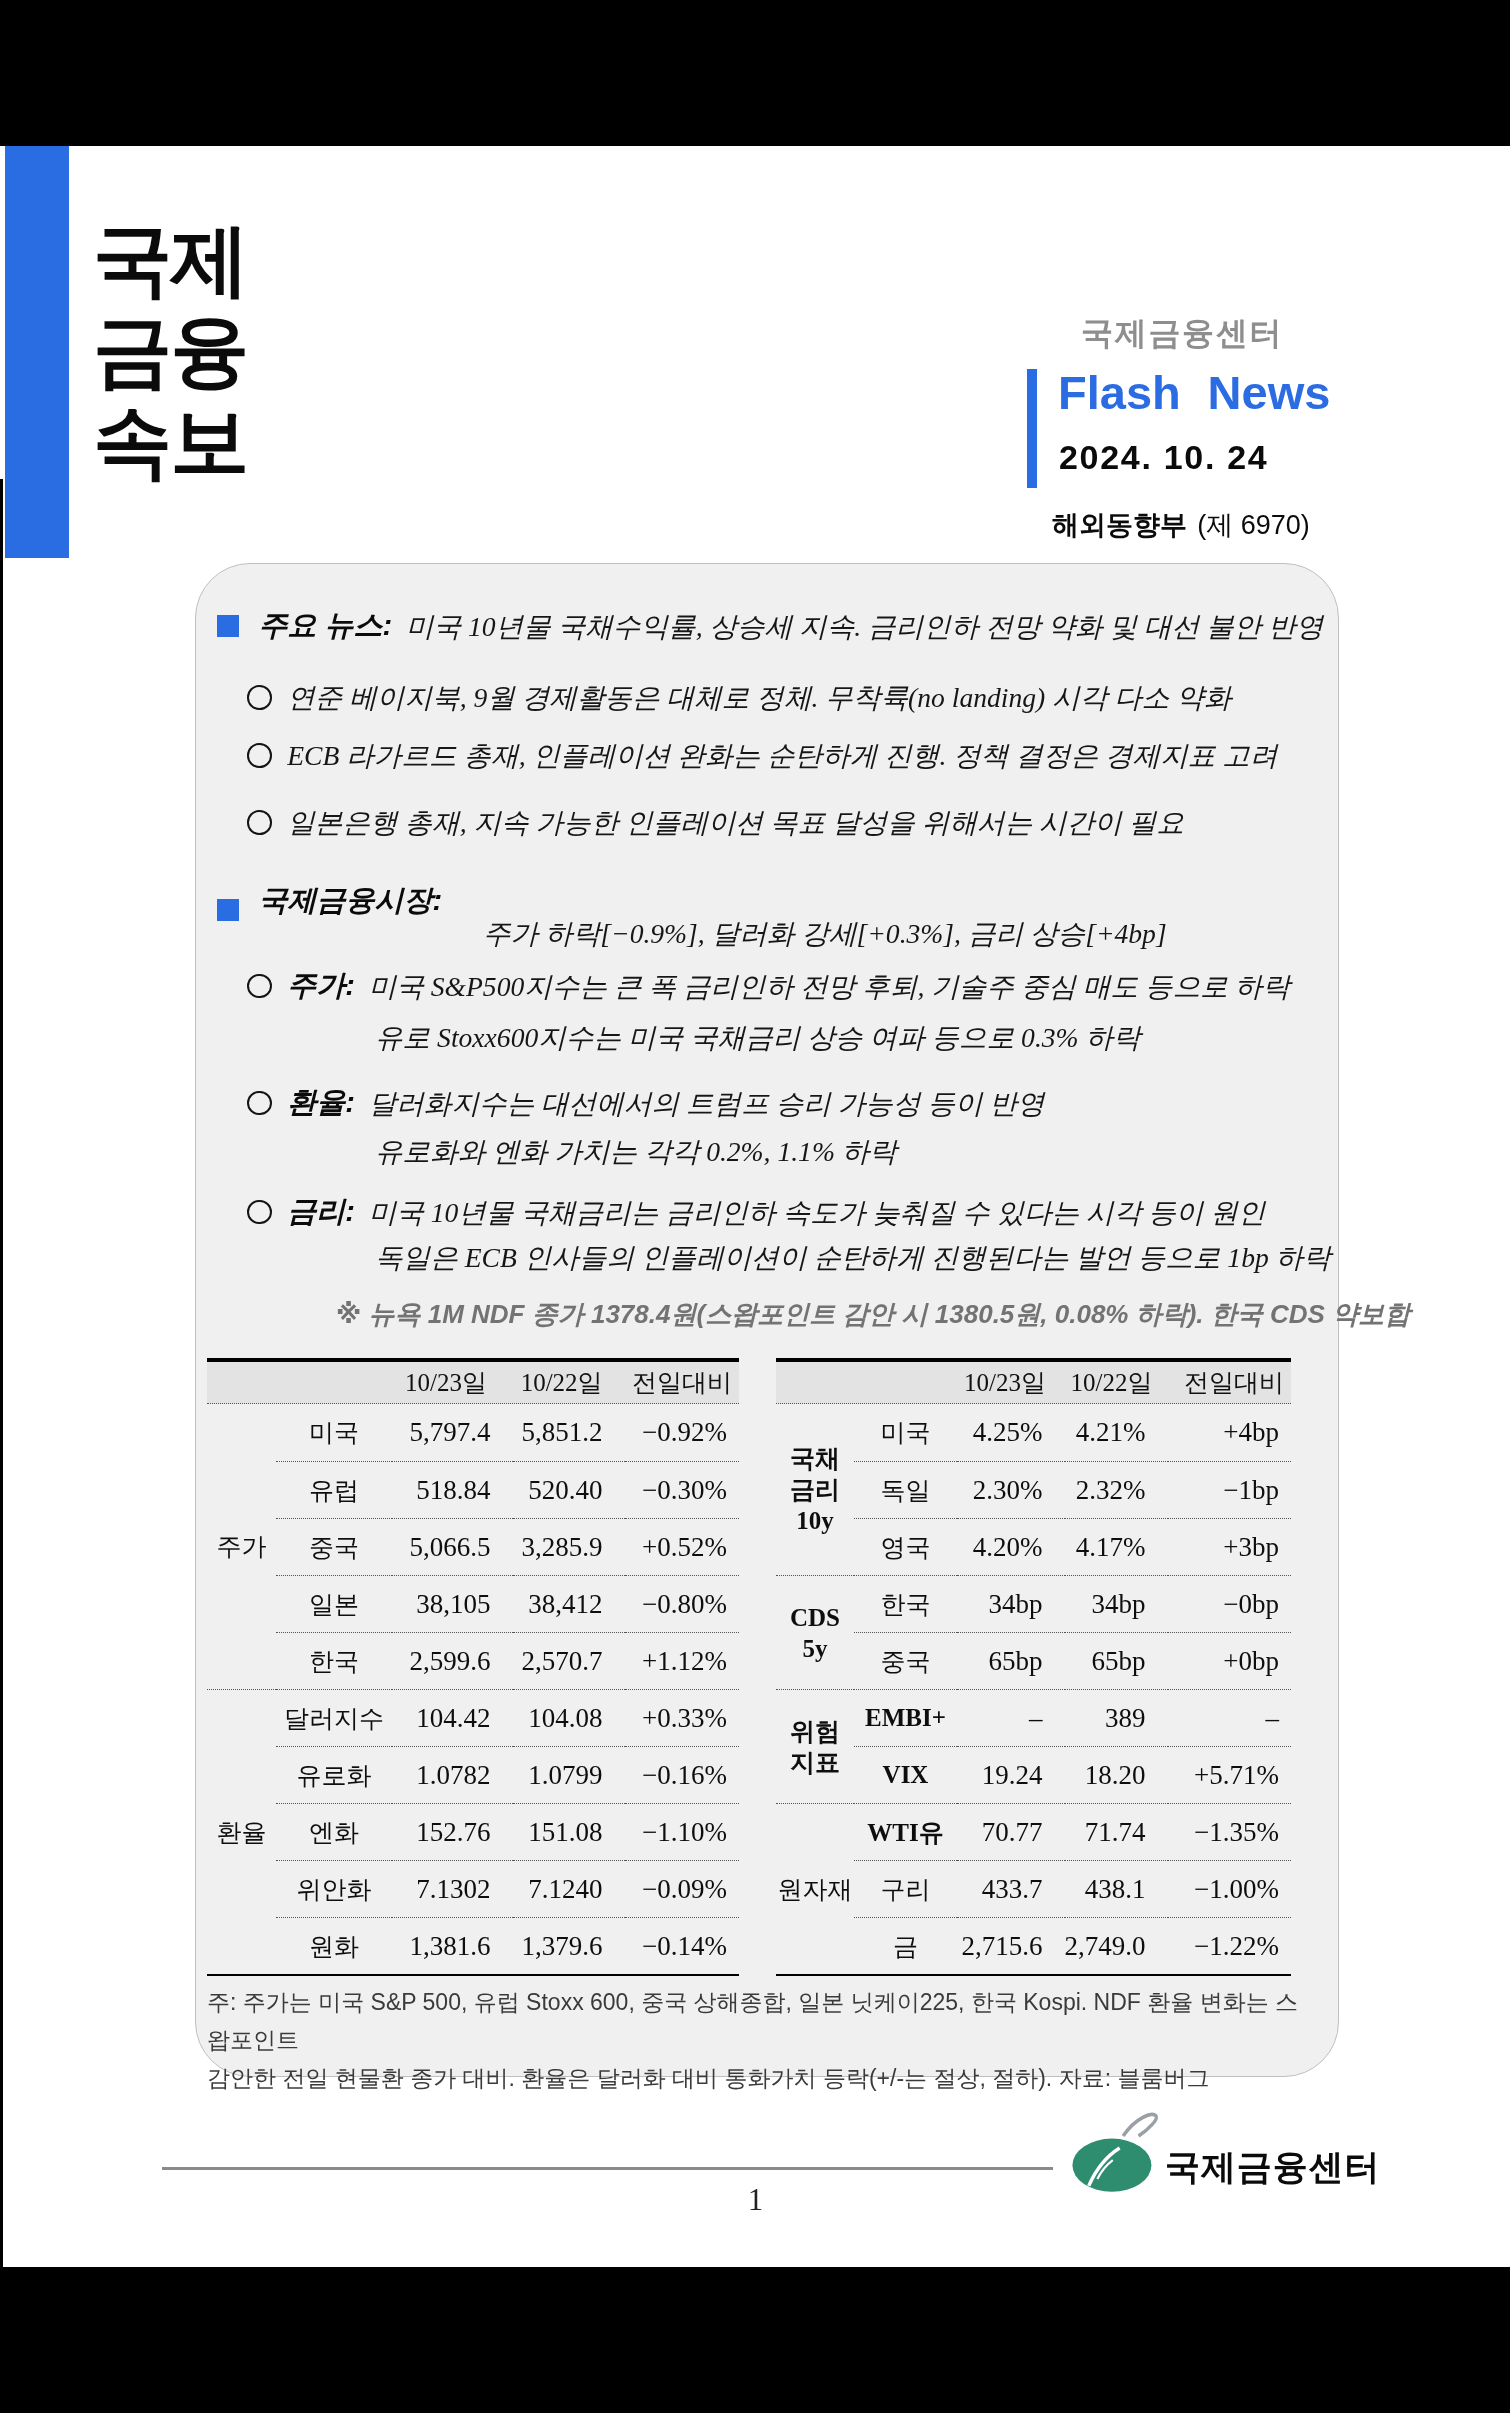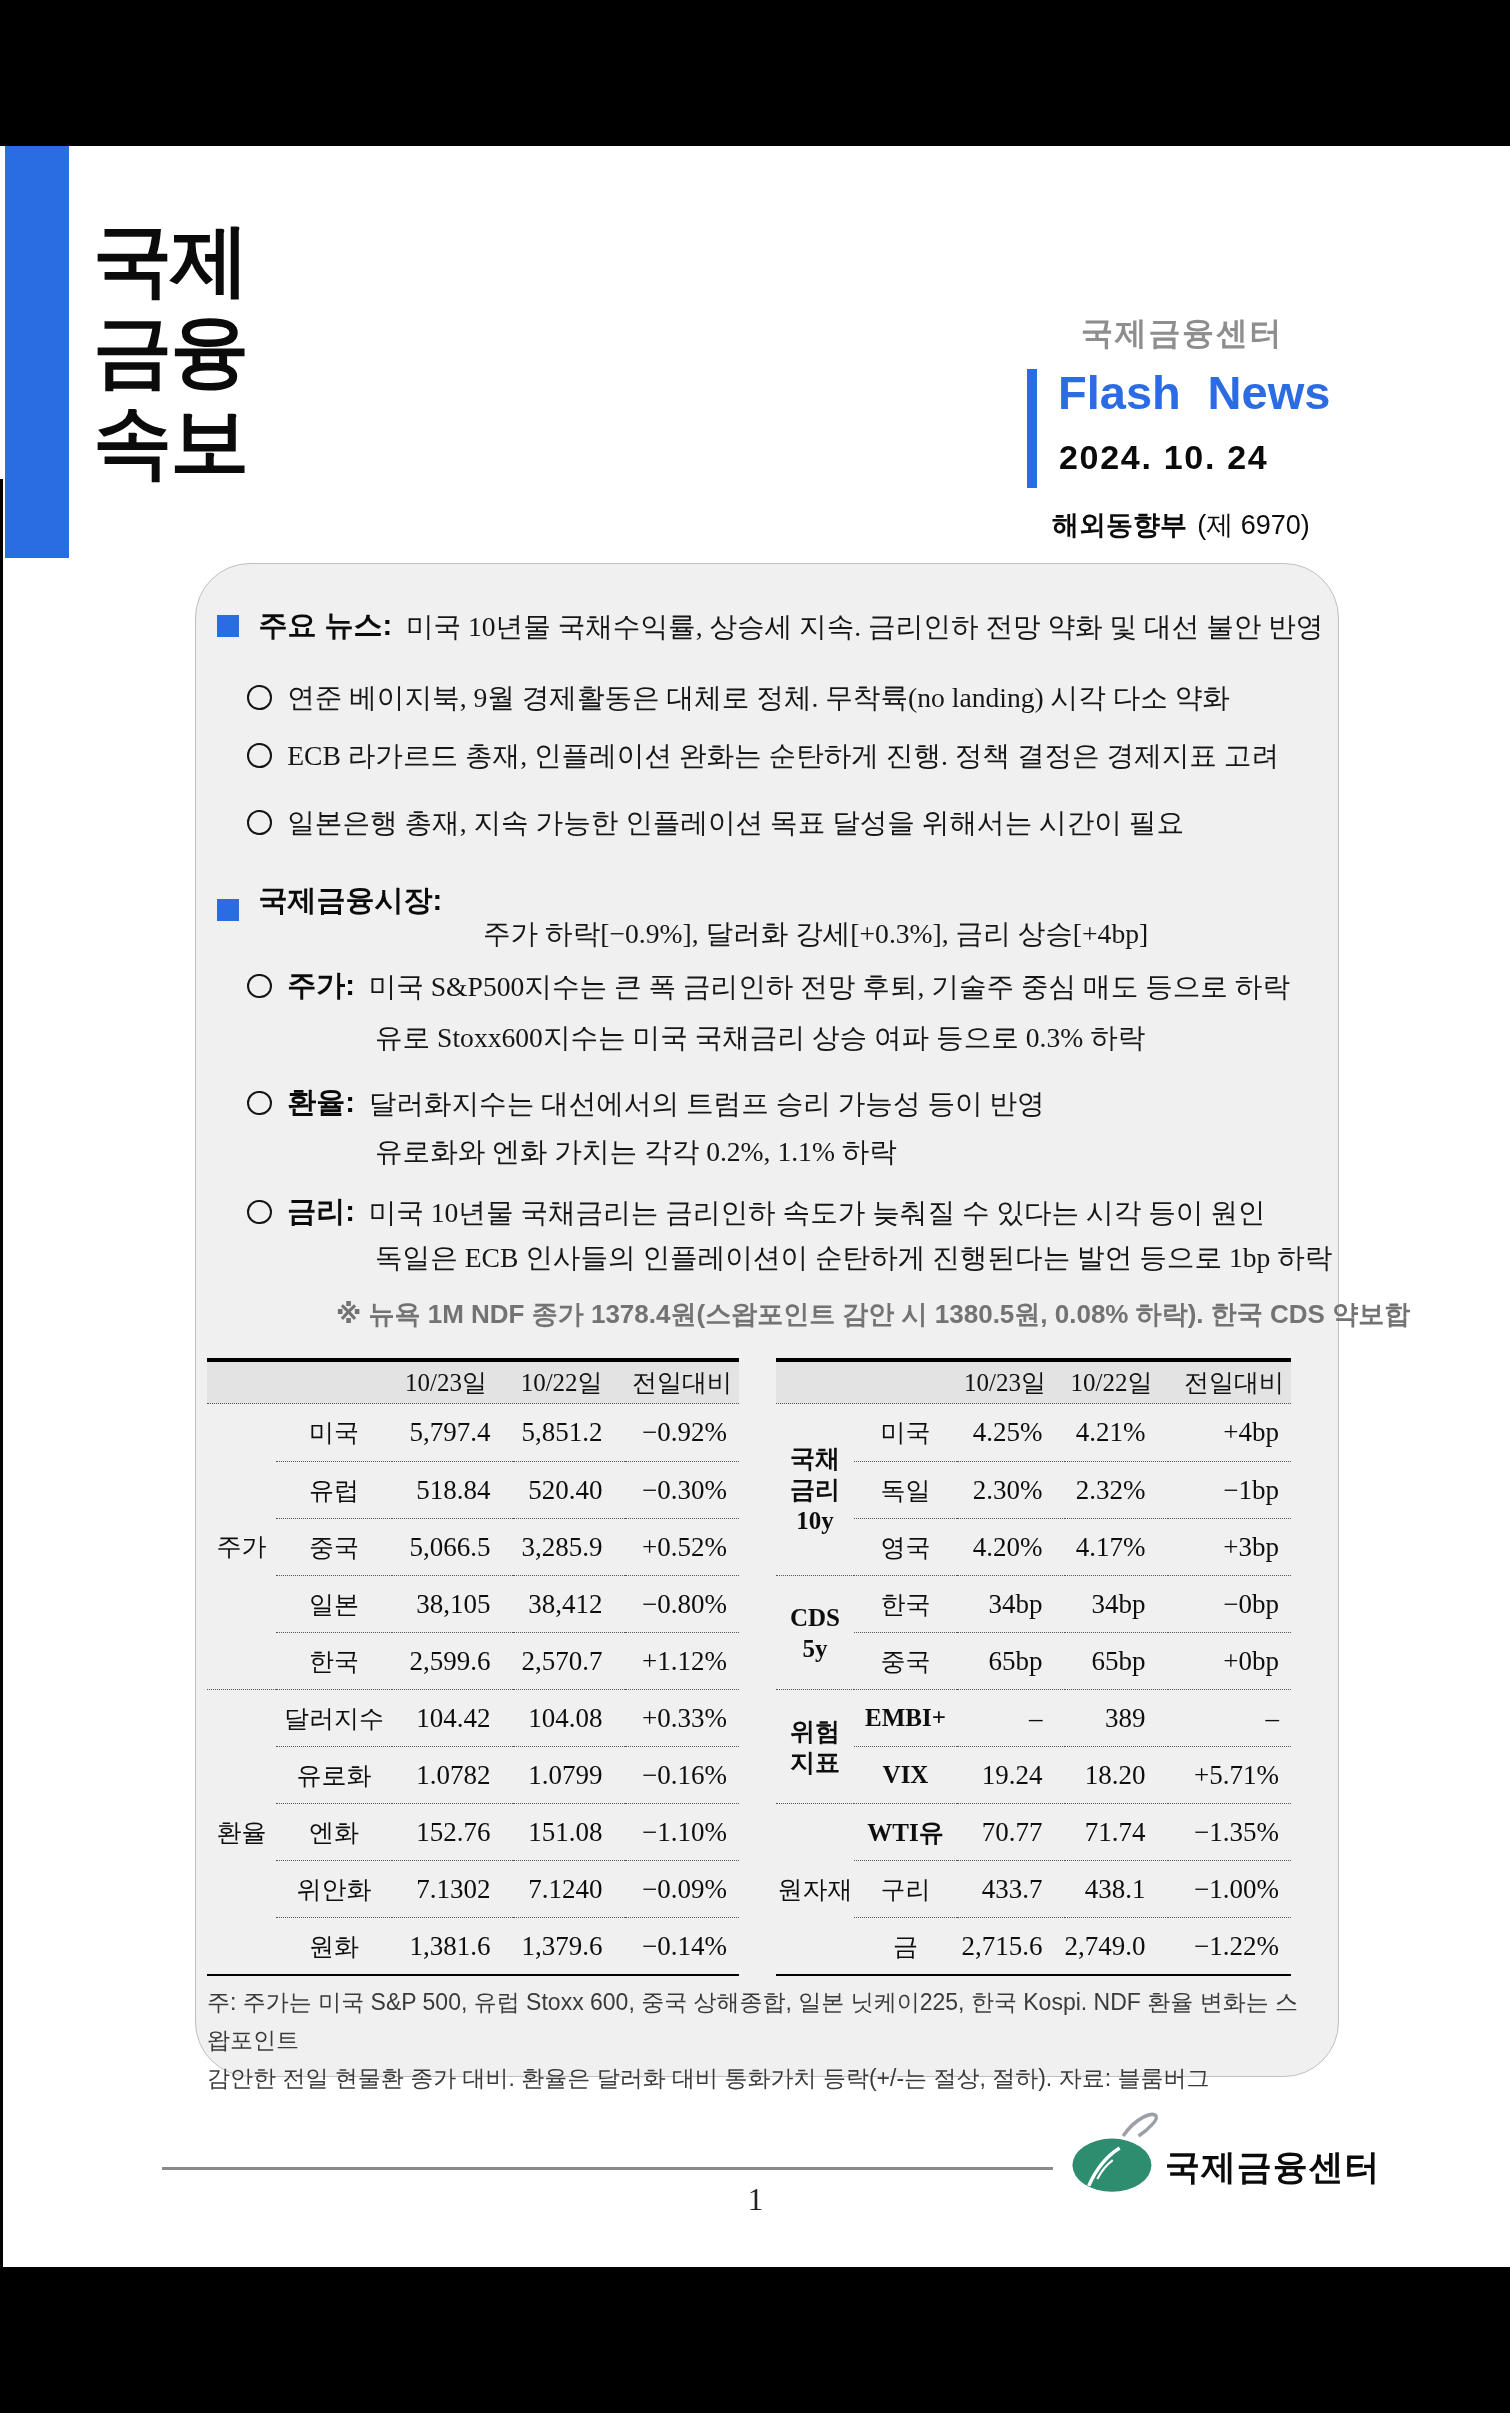--- a/index.html
+++ b/index.html
@@ -23,21 +23,21 @@
   #brand{left:1058px;top:365px;font-weight:bold;font-size:47px;letter-spacing:0px;word-spacing:13.8px;color:#2b6ce2;}
   #date{left:1059px;top:438px;font-weight:bold;font-size:34px;letter-spacing:1.7px;color:#0b0b0b;}
   #dept-line{left:1052px;top:507px;font-size:27px;color:#0b0b0b;}
   #dept-line .dept{font-weight:bold;margin-right:10.3px;}
 
   
   #content-box{left:195px;top:563px;width:1144px;height:1514px;background:#f0f0f0;
                border:1.7px solid #bfbfbf;border-radius:55px;box-sizing:border-box;}
 
   
-  .bl{position:absolute;display:flex;align-items:center;white-space:nowrap;}
+  .bl{position:absolute;display:flex;align-items:center;white-space:nowrap;font-style:italic;}
   .sq{width:22.4px;height:22.4px;background:#2a6ce2;margin-right:19px;flex:0 0 auto;}
   .circ{width:20.7px;height:20.7px;border:2.6px solid #141414;border-radius:50%;margin-right:15.5px;flex:0 0 auto;background:transparent;}
   .bb{font-family:"Liberation Sans","DejaVu Sans",sans-serif;font-weight:bold;font-size:29px;margin-right:13.8px;color:#0b0b0b;}
   .bt{font-size:27.6px;color:#161616;}
   .bt-bold{font-family:"Liberation Sans","DejaVu Sans",sans-serif;font-weight:bold;font-size:26px;color:#737373;}
   .l1{left:217px;top:606px;}  .l2{left:247px;top:679px;}
   .l3{left:247px;top:737px;justify-content:flex-end;}  .l4{left:247px;top:804px;}
   .l5{left:217px;top:881px;align-items:flex-end;} .l6{left:483px;top:915px;}
   .l7{left:247px;top:966px;} .l8{left:375px;top:1019px;}
   .l9{left:247px;top:1083px;} .l10{left:375px;top:1133px;}

